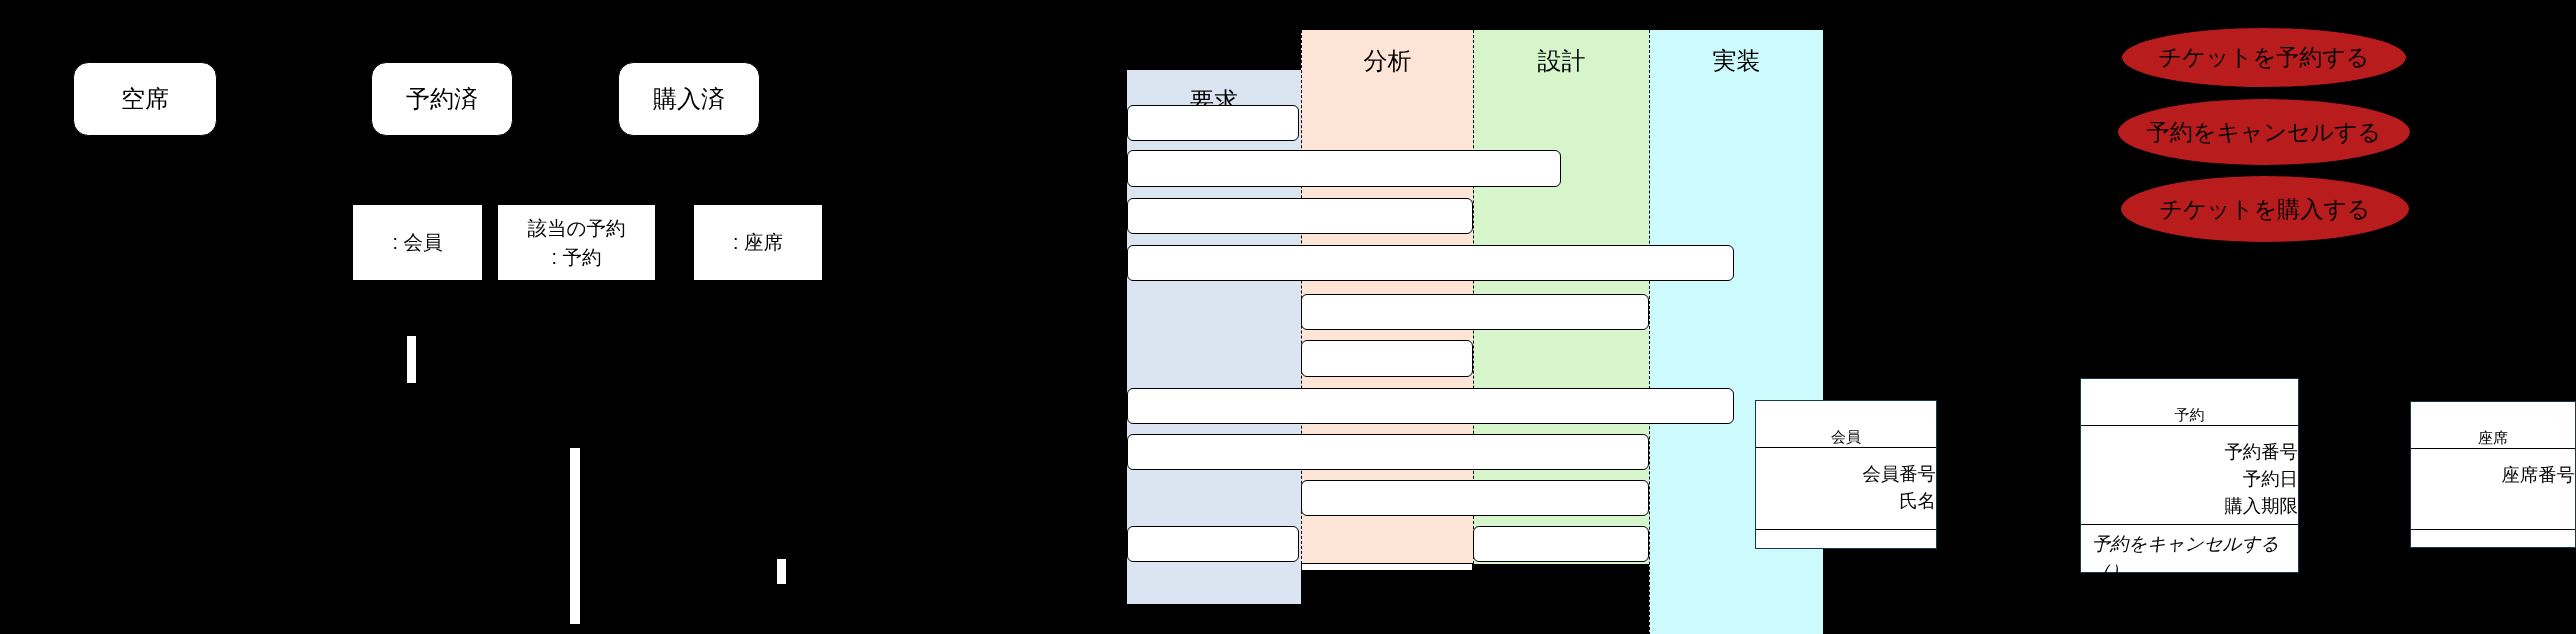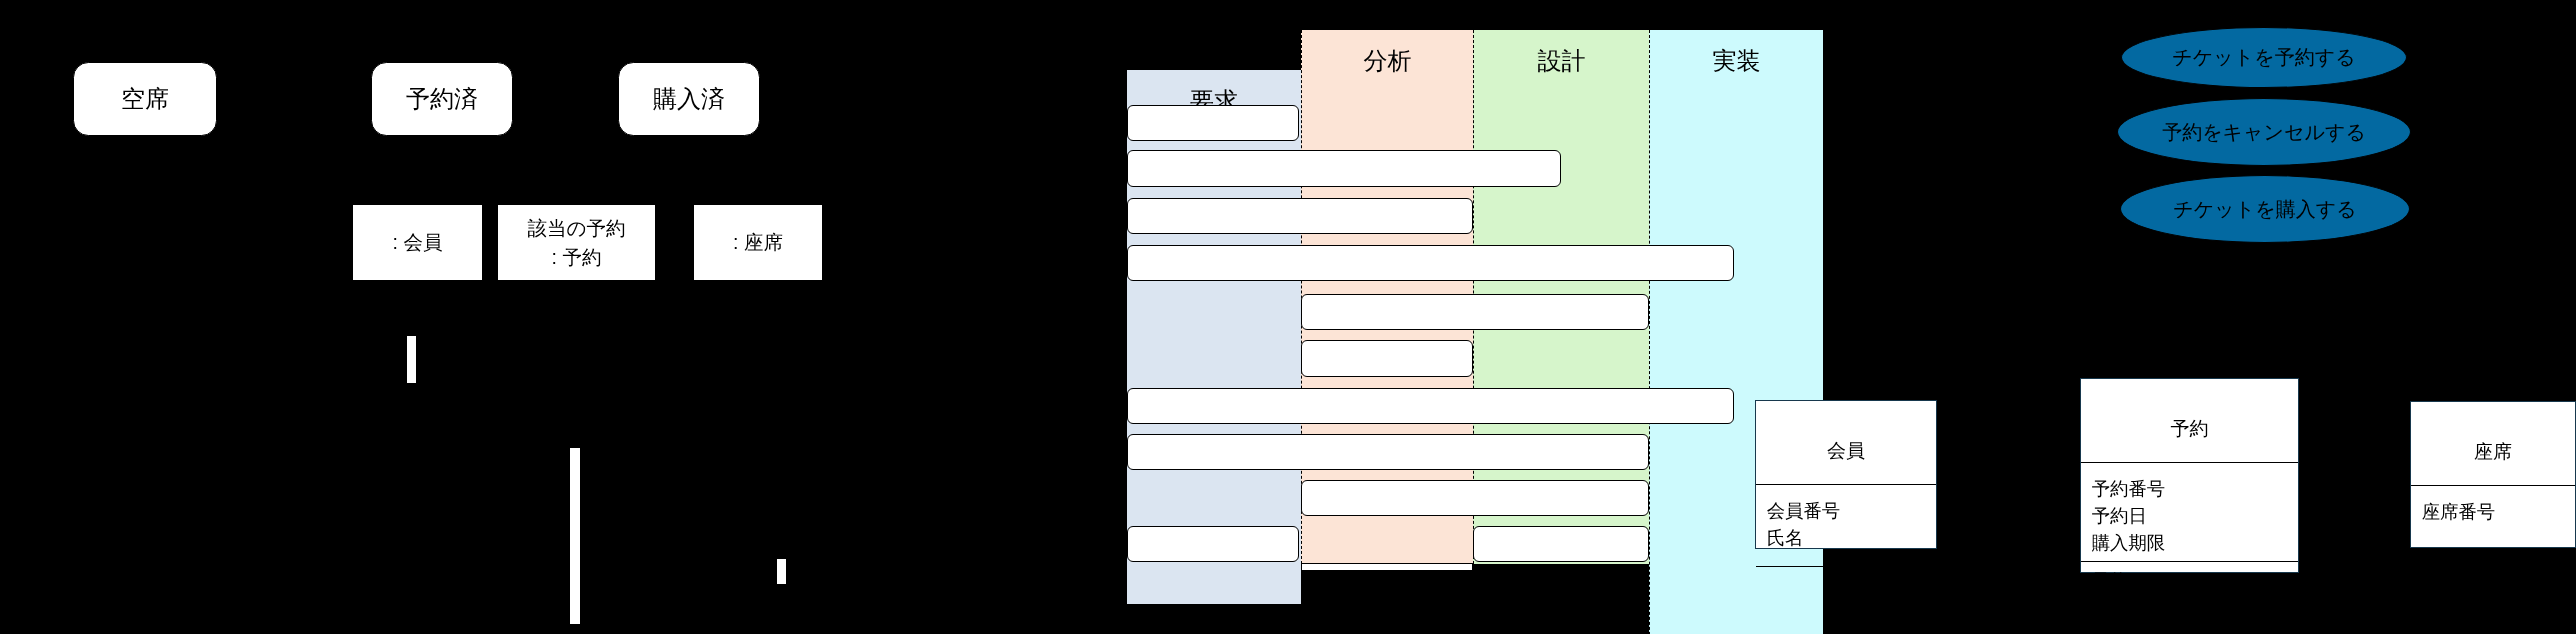--- a/index.html
+++ b/index.html
@@ -24,32 +24,32 @@
   .pt-col{position:absolute;box-sizing:border-box;}
   .pt-col.sep{border-left:1.8px dashed #000;}
   .pt-label{display:block;margin-top:15.4px;text-align:center;font-size:24px;}
   .task-bar{
     position:absolute;background:#fff;border:1.8px solid #000;border-radius:6px;
     box-sizing:border-box;z-index:3;
   }
   .task-bar.clipped{border-radius:0;border-bottom:none;}
   
   .usecase-ellipse{
-    position:absolute;background:#0369a1;border:1.2px solid #000;border-radius:50%;
-    display:flex;align-items:center;justify-content:center;font-size:20px;
+    position:absolute;background:#b91c1c;border:1.2px solid #000;border-radius:50%;
+    display:flex;align-items:center;justify-content:center;font-size:23px;
   }
   
   .class-box{position:absolute;background:#fff;border:1.8px solid #17384d;box-sizing:border-box;}
   .class-title{
-    display:flex;align-items:flex-start;justify-content:center;
-    font-size:19px;border-bottom:1.8px solid #000;box-sizing:border-box;margin-top:37px;
+    display:flex;align-items:flex-end;justify-content:center;
+    font-size:15px;border-bottom:1.8px solid #000;box-sizing:border-box;
   }
-  .class-attrs{border-bottom:1.8px solid #000;box-sizing:border-box;padding:12px 0 0 10.7px;}
+  .class-attrs{border-bottom:1.8px solid #000;box-sizing:border-box;padding:12px 0 0 10.7px;text-align:right;}
   .class-attrs div{font-size:18.4px;line-height:27px;}
-  .class-methods{box-sizing:border-box;padding:4.7px 0 0 10.7px;}
+  .class-methods{box-sizing:border-box;padding:4.7px 0 0 10.7px;font-style:italic;}
   .class-methods div{font-size:18.4px;line-height:27px;}
 </style>
 </head>
 <body>
 
 <div class="canvas">
 
   <div class="state-box" style="left:73px;top:62px;width:142px;height:72px">
     <span>空席</span>
   </div>

